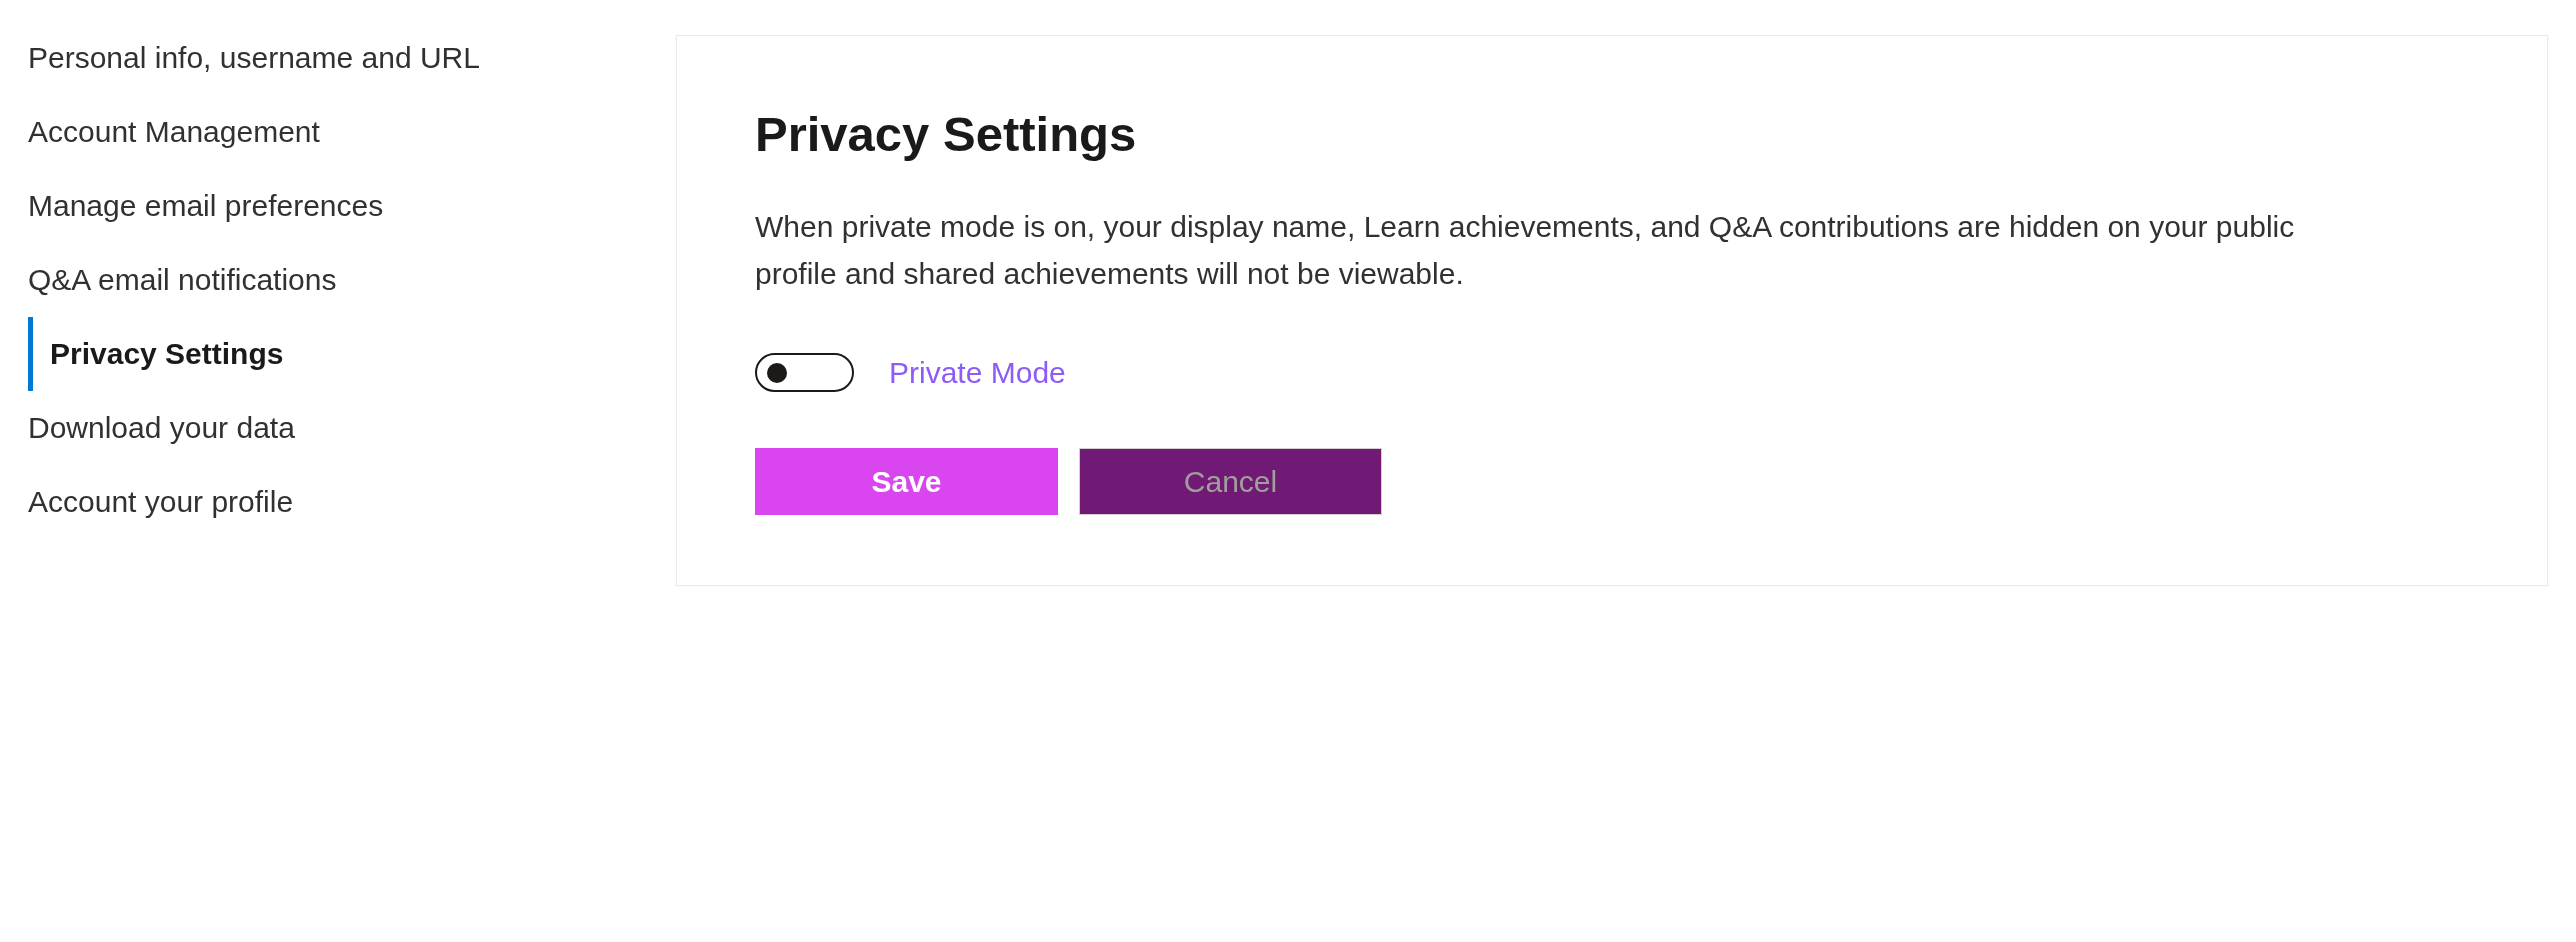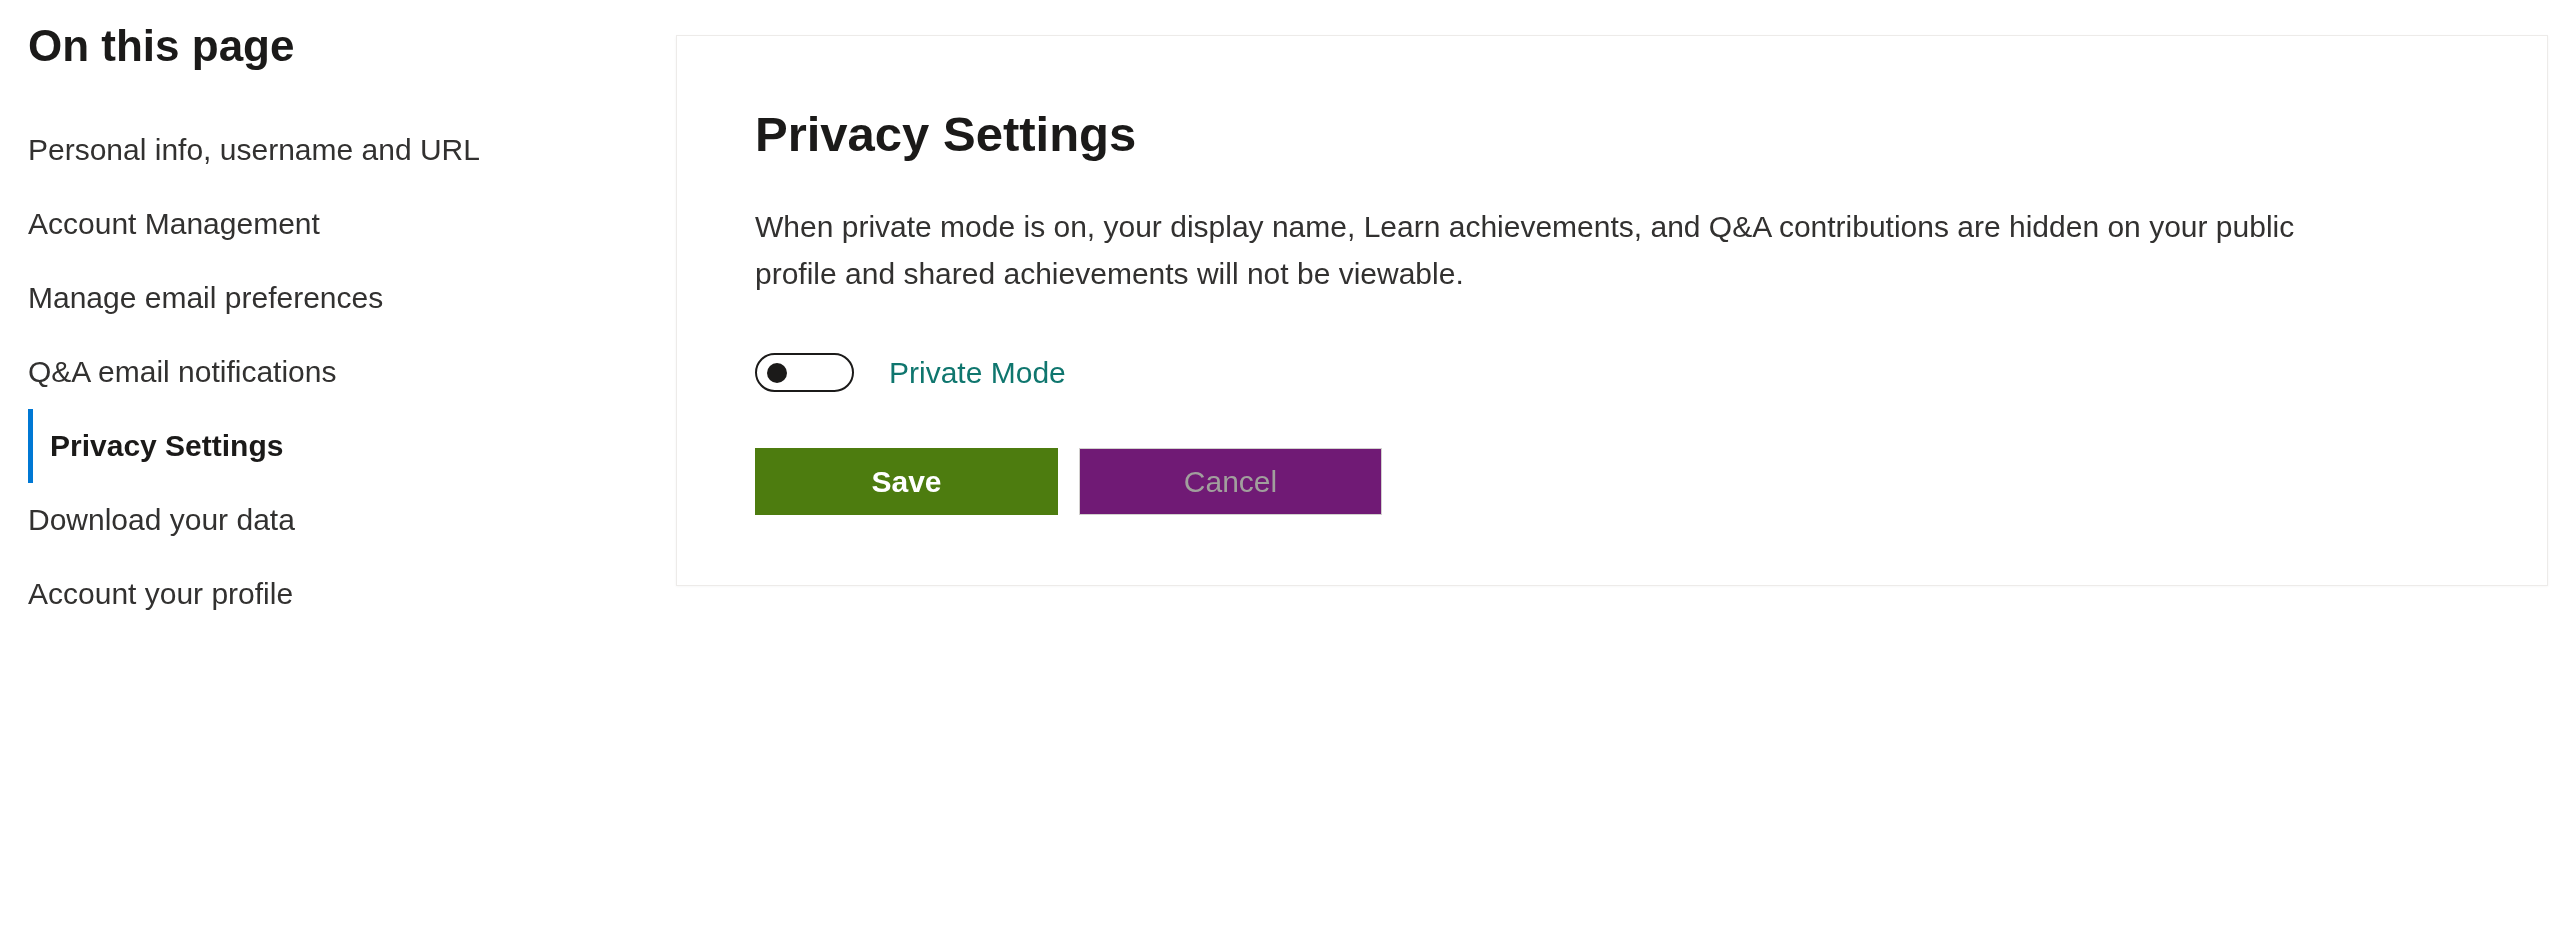--- a/index.html
+++ b/index.html
@@ -97,52 +97,51 @@
       height: 20px;
       background: #1b1a19;
       border-radius: 50%;
       position: absolute;
       top: 50%;
       left: 10px;
       transform: translateY(-50%);
     }
     .toggle-label {
       font-size: 30px;
-      color: #0f766e;
+      color: #8b5cf6;
     }
     .button-row {
       display: flex;
       gap: 21px;
     }
     .btn {
       padding: 15.5px 0;
       width: 303px;
       font-size: 30px;
       font-weight: 500;
       border: none;
       cursor: pointer;
       text-align: center;
     }
     .btn-primary {
-      background: #4d7c0f;
+      background: #d946ef;
       color: #ffffff;
       font-weight: 600;
     }
     .btn-secondary {
       background: #701a75;
       color: #a19f9d;
       border: 0.7px solid #d2d0ce;
     }
   </style>
 </head>
 <body>
 
 <div class="container">
   <nav class="sidebar">
-    <h2 class="sidebar-title">On this page</h2>
     <ul class="sidebar-list">
       <li class="sidebar-item">
         <a class="sidebar-link">Personal info, username and URL</a>
       </li>
       <li class="sidebar-item">
         <a class="sidebar-link">Account Management</a>
       </li>
       <li class="sidebar-item">
         <a class="sidebar-link">Manage email preferences</a>
       </li>

